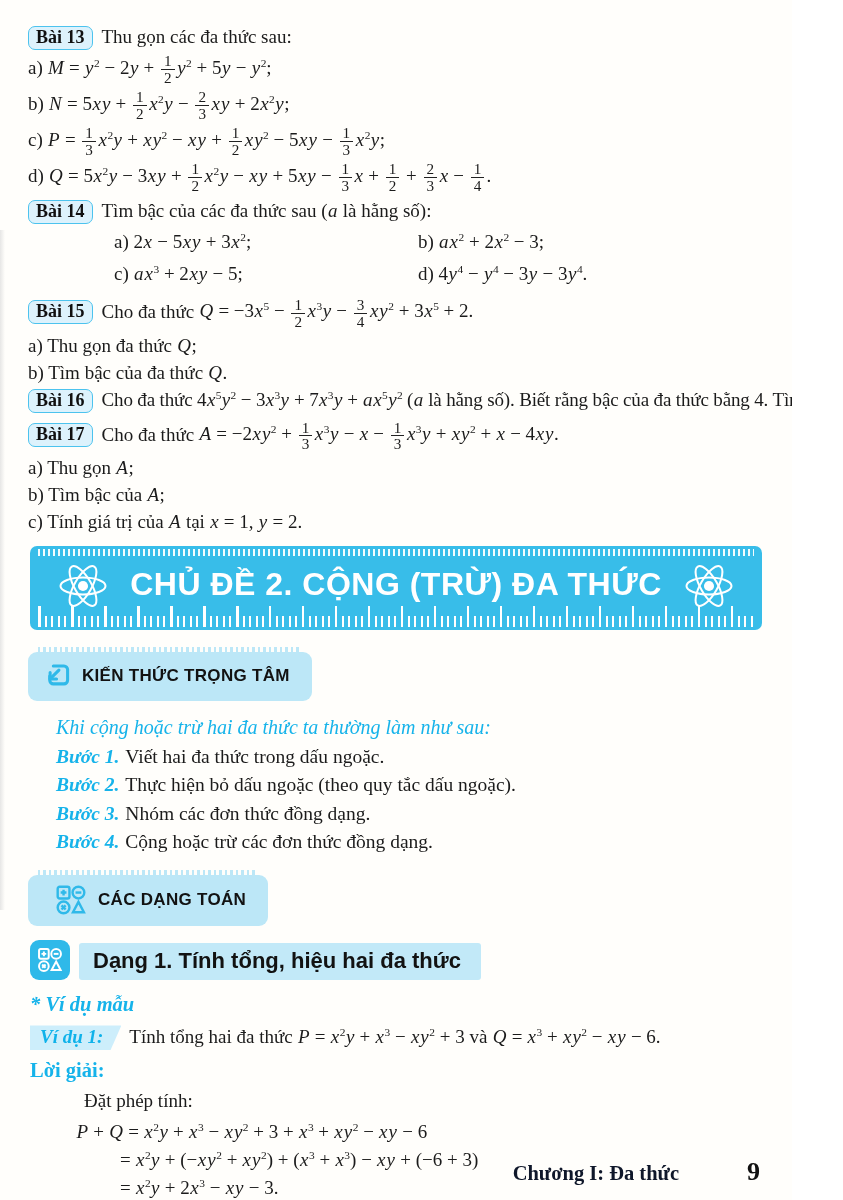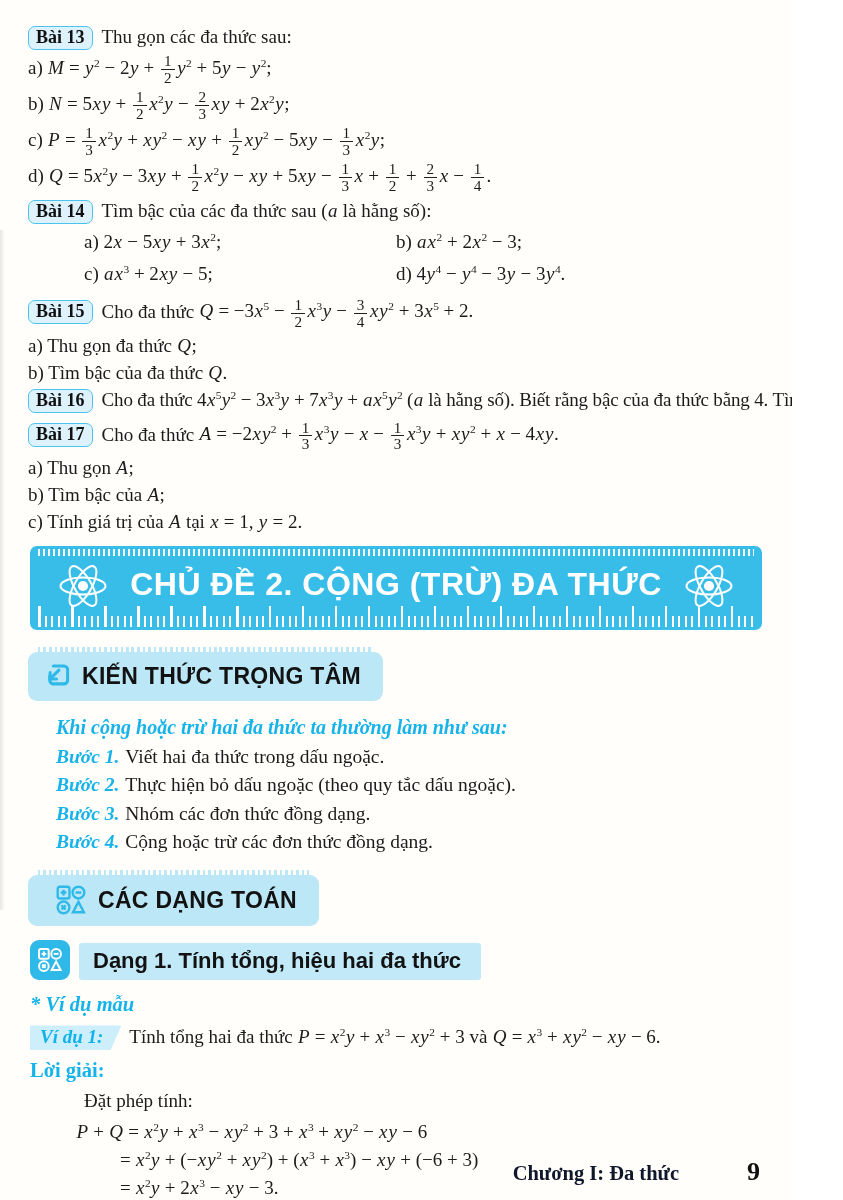--- a/index.html
+++ b/index.html
@@ -9,21 +9,21 @@
   .scan-edge{position:absolute;left:0;top:230px;width:5px;height:680px;
         background:linear-gradient(90deg,#dcdcdc,rgba(255,255,255,0));opacity:.7;}
 
   
   .exhead{display:flex;align-items:baseline;gap:9px;margin:2px 0;}
   .badge{font-weight:bold;font-size:18px;color:#101010;border:1.6px solid #4cc3ee;
          background:#ddf2fc;border-radius:7px;padding:0 7px 1px;white-space:nowrap;flex:0 0 auto;}
   .sub{margin-left:56px;}
   .fline{margin:3px 0;}
   .pline{margin:5px 0;}
-  .grid2{display:grid;grid-template-columns:304px 1fr;margin-left:56px;column-gap:8px;}
+  .grid2{display:grid;grid-template-columns:304px 1fr;margin-left:86px;}
   .nowrap{white-space:nowrap;}
 
   
   .math i{font-style:italic;padding:0 .5px;}
   .math sup{font-size:.6em;vertical-align:.62em;line-height:0;}
   .frac{display:inline-block;vertical-align:-.6em;text-align:center;line-height:1.05;
         font-size:.8em;margin:0 2px;font-style:normal;}
   .fnum{display:block;border-bottom:1.4px solid #222;padding:0 3px;}
   .fden{display:block;}
 
@@ -41,24 +41,24 @@
   .banner-title{color:#fff;font-family:"Liberation Sans",sans-serif;font-weight:bold;
           font-size:32px;letter-spacing:.5px;margin-top:-8px;z-index:1;}
   .atom{position:absolute;top:13px;width:54px;height:54px;z-index:1;}
   .atom.left{left:26px;} .atom.right{right:26px;}
 
   
   .panel-h{position:relative;display:inline-flex;align-items:center;gap:10px;
           background:#bce7f7;border-radius:9px;padding:8px 22px 9px 12px;margin-top:22px;}
   .panel-h::before{content:"";position:absolute;top:-5px;left:10px;right:10px;height:6px;
           background:repeating-linear-gradient(90deg,#bce7f7 0 2.5px,rgba(255,255,255,0) 2.5px 5.5px);}
-  .panel-title{font-family:"Liberation Sans",sans-serif;font-weight:bold;font-size:23px;
+  .panel-title{font-family:"Liberation Sans",sans-serif;font-weight:bold;font-size:17px;
           color:#121212;letter-spacing:.3px;}
 
-  .lead{color:#16b3ea;font-weight:bold;font-style:italic;font-size:20px;margin:15px 0 0 28px;}
+  .lead{color:#16b3ea;font-weight:normal;font-style:italic;font-size:20px;margin:15px 0 0 28px;}
   .step{margin:6.5px 0 0 28px;font-size:19.5px;}
   .step-label{color:#16b3ea;font-weight:bold;font-style:italic;margin-right:6px;}
 
   .dang-bar{display:flex;align-items:flex-end;gap:9px;margin:14px 0 0 2px;}
   .dang-icon{width:40px;height:40px;background:#2fb9e9;border-radius:9px;display:flex;
           align-items:center;justify-content:center;flex:0 0 auto;}
   .dang-text{background:#c2e9f8;border-radius:3px;padding:5px 20px 6px 14px;
           font-family:"Liberation Sans",sans-serif;font-weight:bold;font-size:22px;color:#121212;
           display:flex;align-items:center;}
 

